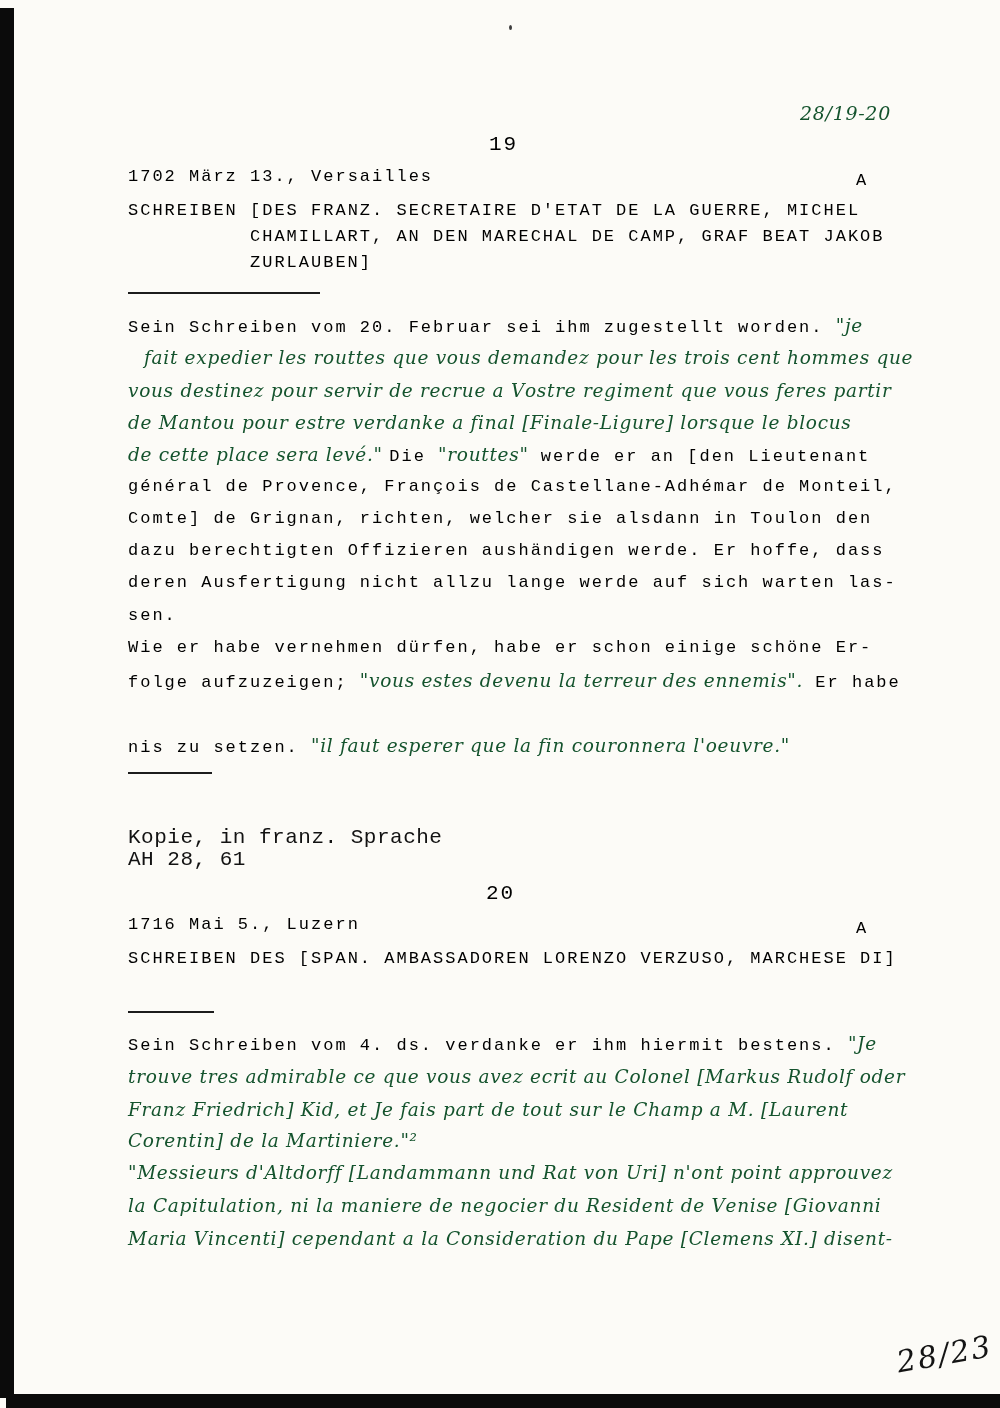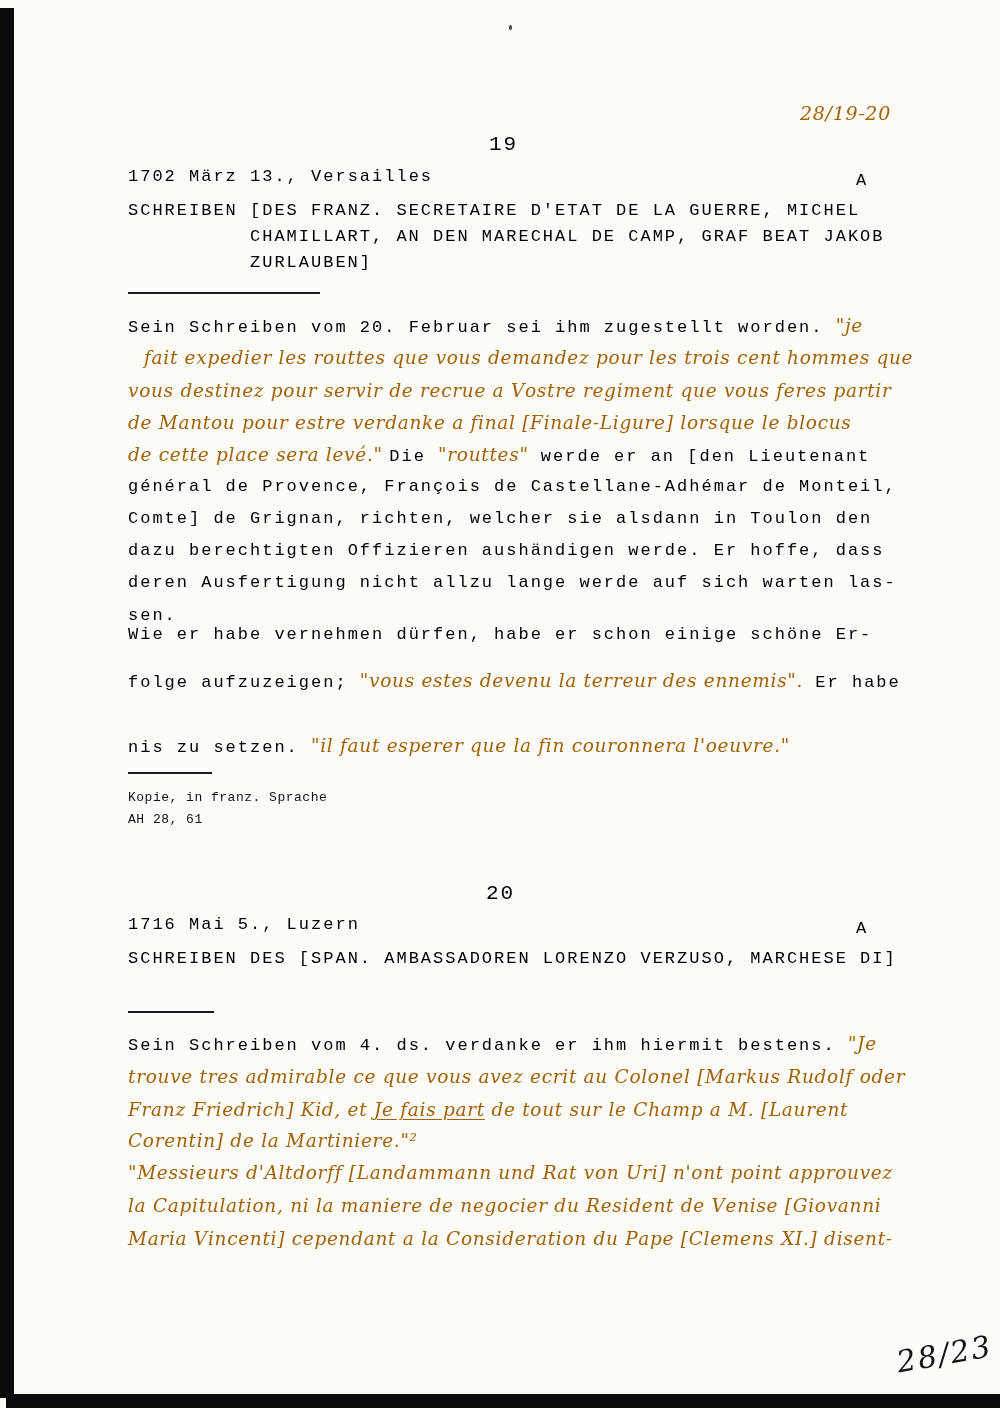--- a/index.html
+++ b/index.html
@@ -16,28 +16,29 @@
     font-family: "Liberation Mono", "DejaVu Sans Mono", monospace;
     font-size: 17px;
     letter-spacing: 2px;
     color: #000000;
   }
   .fr {
     font-family: "DejaVu Serif", "Liberation Serif", serif;
     font-style: italic;
     font-size: 18.5px;
     letter-spacing: 0.7px;
-    color: #a16207;
+    color: #14532d;
   }
-  .u { text-decoration: underline; text-underline-offset: 3px; }
+  .u { text-underline-offset: 3px; }
   .pr {
     font-family: "Liberation Mono", "DejaVu Sans Mono", monospace;
-    font-size: 13px;
+    font-size: 21px;
     letter-spacing: 0.5px;
     color: #121212;
+    margin-top: 36px;
   }
   .num { font-size: 21px; }
   .rule { position: absolute; height: 0; border-top: 2px solid #1c1c1c; }
   .scan-bar-left {
     position: absolute; left: 0; top: 8px; width: 14px; height: 1390px;
     background: #0b0b0b;
   }
   .scan-bar-bottom {
     position: absolute; left: 6px; top: 1394px; width: 994px; height: 14px;
     background: #0b0b0b;
@@ -77,21 +78,21 @@
   <div class="line" style="left:128px;top:315px"><span class="de">Sein Schreiben vom 20. Februar sei ihm zugestellt worden. </span><span class="fr">"je</span></div>
   <div class="line" style="left:144px;top:347px"><span class="fr">fait expedier les routtes que vous demandez pour les trois cent hommes que</span></div>
   <div class="line" style="left:128px;top:380px"><span class="fr">vous destinez pour servir de recrue a Vostre regiment que vous feres partir</span></div>
   <div class="line" style="left:128px;top:412px"><span class="fr">de Mantou pour estre verdanke a final [Finale-Ligure] lorsque le blocus</span></div>
   <div class="line" style="left:128px;top:444px"><span class="fr">de cette place sera levé." </span><span class="de">Die </span><span class="fr">"routtes"</span><span class="de"> werde er an [den Lieutenant</span></div>
   <div class="line" style="left:128px;top:477px"><span class="de">général de Provence, François de Castellane-Adhémar de Monteil,</span></div>
   <div class="line" style="left:128px;top:509px"><span class="de">Comte] de Grignan, richten, welcher sie alsdann in Toulon den</span></div>
   <div class="line" style="left:128px;top:541px"><span class="de">dazu berechtigten Offizieren aushändigen werde. Er hoffe, dass</span></div>
   <div class="line" style="left:128px;top:573px"><span class="de">deren Ausfertigung nicht allzu lange werde auf sich warten las-</span></div>
   <div class="line" style="left:128px;top:606px"><span class="de">sen.</span></div>
-  <div class="line" style="left:128px;top:625px"><span class="de">Wie er habe vernehmen dürfen, habe er schon einige schöne Er-</span></div>
+  <div class="line" style="left:128px;top:638px"><span class="de">Wie er habe vernehmen dürfen, habe er schon einige schöne Er-</span></div>
   <div class="line" style="left:128px;top:670px"><span class="de">folge aufzuzeigen; </span><span class="fr">"vous estes devenu la terreur des ennemis".</span><span class="de"> Er habe</span></div>
   <div class="line" style="left:128px;top:735px"><span class="de">nis zu setzen. </span><span class="fr">"il faut esperer que la fin couronnera l'oeuvre."</span></div>
 
   <div class="rule" style="left:128px;top:772px;width:84px"></div>
 
   <div class="line pr" style="left:128px;top:790px">Kopie, in franz. Sprache</div>
   <div class="line pr" style="left:128px;top:812px">AH 28, 61</div>
 
   <div class="line de num" style="left:486px;top:882px">20</div>
   <div class="line de" style="left:128px;top:915px">1716 Mai 5., Luzern</div>

